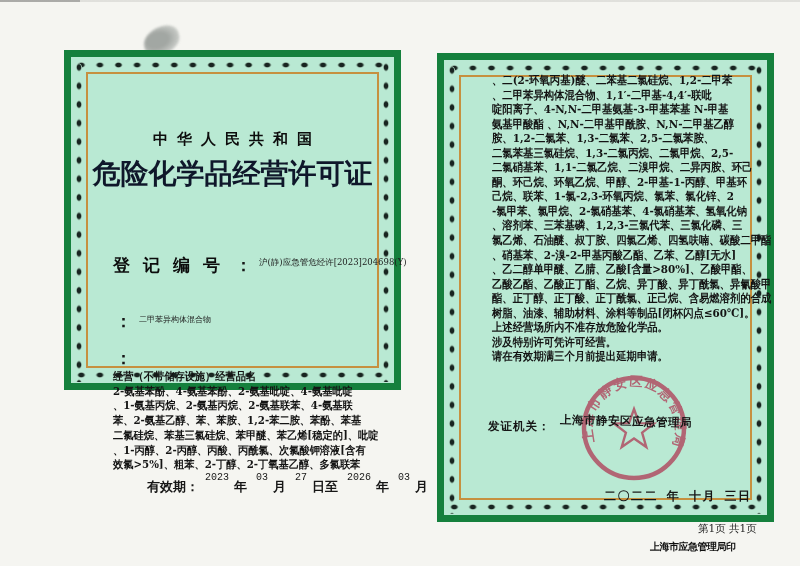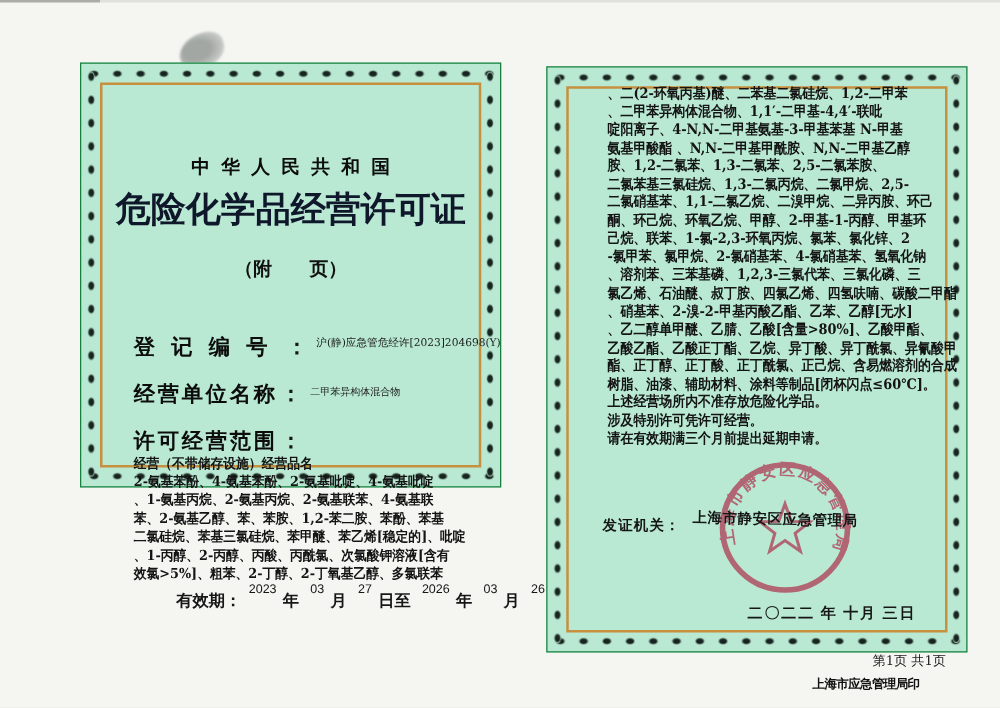--- a/index.html
+++ b/index.html
@@ -6,21 +6,21 @@
   .scan{position:relative;width:800px;height:566px;background:#f5f5f1;overflow:hidden;
         font-family:"DejaVu Sans","Liberation Sans",sans-serif;color:#161616;}
   .edge-top{position:absolute;top:0;left:0;width:100%;height:2px;
         background:linear-gradient(90deg,#6e6e6c 0 10%,#cfcfcb 10% 100%);opacity:.55;}
   .smudge{position:absolute;left:143px;top:27px;width:37px;height:27px;border-radius:60% 40% 55% 45%;
         background:radial-gradient(ellipse at 40% 45%,#878d89 0 35%,#b9bdb9 70%,rgba(200,203,200,0) 100%);
         filter:blur(1px);opacity:.75;transform:rotate(-18deg);}
   .speck{position:absolute;left:165px;top:95px;width:3px;height:3px;border-radius:50%;background:#8d938f;opacity:.8;}
 
   
-  .page{position:absolute;background:#b9e9d3;border:1px solid #15803d;box-sizing:border-box;}
+  .page{position:absolute;background:#b9e9d3;border:7px solid #15803d;box-sizing:border-box;}
   .page-left{left:64px;top:50px;width:337px;height:340px;}
   .page-right{left:437px;top:53px;width:337px;height:469px;}
   .beads{position:absolute;}
   .bt,.bb{left:1px;right:1px;height:14px;
      background-image:radial-gradient(6.2px 4.4px at 50% 50%,#182420 0 40%,#567566 50%,#9fc2b0 60%,rgba(159,194,176,0) 70%);
      background-size:18.6px 14px;background-repeat:repeat-x;}
   .bt{top:1px}.bb{bottom:1px}
   .bl,.br{top:1px;bottom:1px;width:14px;
      background-image:radial-gradient(4.4px 6.2px at 50% 50%,#182420 0 40%,#567566 50%,#9fc2b0 60%,rgba(159,194,176,0) 70%);
      background-size:14px 18.6px;background-repeat:repeat-y;}
@@ -28,47 +28,47 @@
   .inner{position:absolute;inset:15px;border:2px solid #c6903f;}
 
   .abs{position:absolute;}
   
   .country{top:73px;left:0;width:100%;text-align:center;font-size:15px;font-weight:bold;
            letter-spacing:9px;text-indent:9px;color:#0d0d0d;}
   .cert-title{top:98px;left:0;width:100%;text-align:center;font-size:28px;font-weight:bold;
            letter-spacing:0px;color:#0f172a;white-space:nowrap;}
   .cert-sub{top:155px;left:0;width:100%;text-align:center;font-size:15px;font-weight:600;color:#111;}
   .field-row{left:42px;display:flex;align-items:flex-start;white-space:nowrap;}
-  .fr1{top:215px}.fr2{top:253px}.fr3{top:290px}
+  .fr1{top:197px}.fr2{top:253px}.fr3{top:290px}
   .field-label{font-size:17px;font-weight:bold;color:#0c0c0c;}
   .fr1 .field-label{letter-spacing:13px;}
   .fr2 .field-label,.fr3 .field-label{letter-spacing:2.2px;}
   .field-colon{font-size:17px;font-weight:bold;margin-left:2px;}
   .field-value{font-family:"DejaVu Serif","Liberation Serif",serif;color:#1c1c1c;margin-left:7px;}
   .fr1 .field-value{font-size:8.5px;margin-top:3px;}
   .fr2 .field-value{font-size:8px;margin-top:4px;}
   .lines{font-family:"DejaVu Serif","Liberation Serif",serif;font-weight:600;color:#141414;
          white-space:pre;transform-origin:0 0;}
   .scope-left{top:313px;left:42px;font-size:11px;line-height:14.7px;transform:scaleX(0.93);}
   .validity{top:415px;left:76px;display:flex;align-items:flex-start;white-space:nowrap;}
   .v-label{font-size:13px;font-weight:bold;padding-top:6px;}
   .v-unit{font-size:13px;font-weight:600;font-family:"DejaVu Serif","Liberation Serif",serif;
           padding-top:6px;margin:0 3px;}
-  .v-num{font-size:10px;font-family:Liberation Sans, sans-serif;margin:0 2px 0 6px;text-align:right;}
+  .v-num{font-size:10px;font-family:Liberation Mono, monospace;margin:0 2px 0 6px;text-align:right;}
 
   
   .scope-right{top:13px;left:48px;font-size:11.5px;line-height:14.55px;transform:scaleX(0.9);}
   .issuer-row{top:357px;left:44px;display:flex;align-items:flex-start;white-space:nowrap;}
   .issuer-label{font-size:11.5px;font-weight:bold;letter-spacing:1px;padding-top:2px;}
   .issuer-value{font-size:11.5px;font-family:"DejaVu Serif","Liberation Serif",serif;font-weight:600;
          margin-left:9px;transform:rotate(1.2deg) translateY(-3px);letter-spacing:0.5px;}
   .seal{left:134px;top:312px;width:112px;height:112px;opacity:.82;}
   .seal text{font-family:"DejaVu Sans","Liberation Sans",sans-serif;font-weight:bold;}
   .date-line{top:428px;left:160px;font-size:12px;font-weight:600;letter-spacing:1.5px;
-         font-family:Liberation Serif, serif;white-space:pre;}
+         font-family:Liberation Mono, monospace;white-space:pre;}
 
   
   .page-info{left:698px;top:522px;font-size:10.5px;font-family:"DejaVu Serif","Liberation Serif",serif;color:#222;}
   .stamp-note{left:650px;top:540px;font-size:10px;font-weight:bold;letter-spacing:-0.5px;color:#111;}
 </style>
 </head>
 <body>
 
 <div class="scan">
   <div class="edge-top"></div>
@@ -77,34 +77,31 @@
 
   <section class="page page-left">
     <div class="beads bt"></div>
     <div class="beads bb"></div>
     <div class="beads bl"></div>
     <div class="beads br"></div>
     <div class="inner"></div>
 
     <div class="abs country">中华人民共和国</div>
     <div class="abs cert-title">危险化学品经营许可证</div>
-    <div class="abs cert-sub">（附　　页）</div>
 
     <div class="abs field-row fr1">
       <span class="field-label">登记编号</span>
         <span class="field-colon">：</span>
       <span class="field-value">沪(静)应急管危经许[2023]204698(Y)</span>
     </div>
     <div class="abs field-row fr2">
-      <span class="field-label">经营单位名称</span>
         <span class="field-colon">：</span>
       <span class="field-value">二甲苯异构体混合物</span>
     </div>
     <div class="abs field-row fr3">
-      <span class="field-label">许可经营范围</span>
         <span class="field-colon">：</span>
       <span class="field-value"></span>
     </div>
 
     <div class="abs lines scope-left">经营（不带储存设施）经营品名
 2-氨基苯酚、4-氨基苯酚、2-氨基吡啶、4-氨基吡啶
 、1-氨基丙烷、2-氨基丙烷、2-氨基联苯、4-氨基联
 苯、2-氨基乙醇、苯、苯胺、1,2-苯二胺、苯酚、苯基
 二氯硅烷、苯基三氯硅烷、苯甲醚、苯乙烯[稳定的]、吡啶
 、1-丙醇、2-丙醇、丙酸、丙酰氯、次氯酸钾溶液[含有

